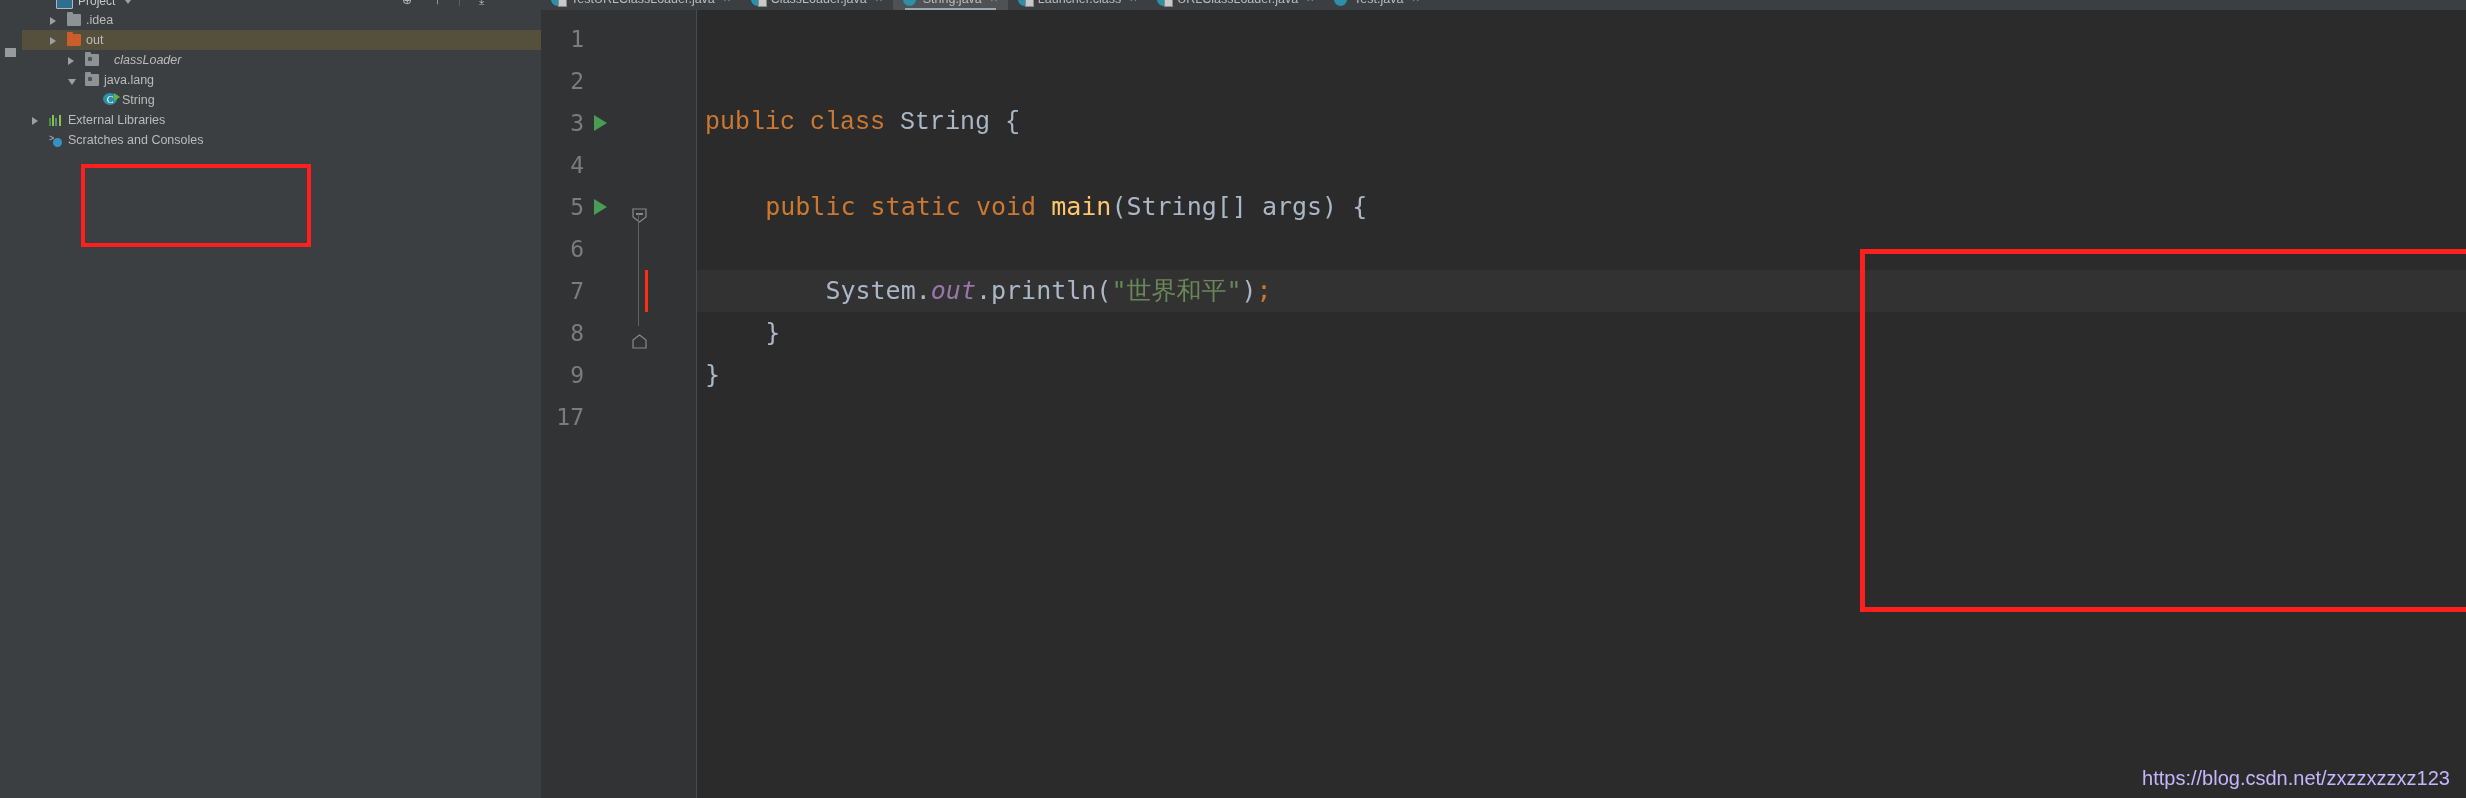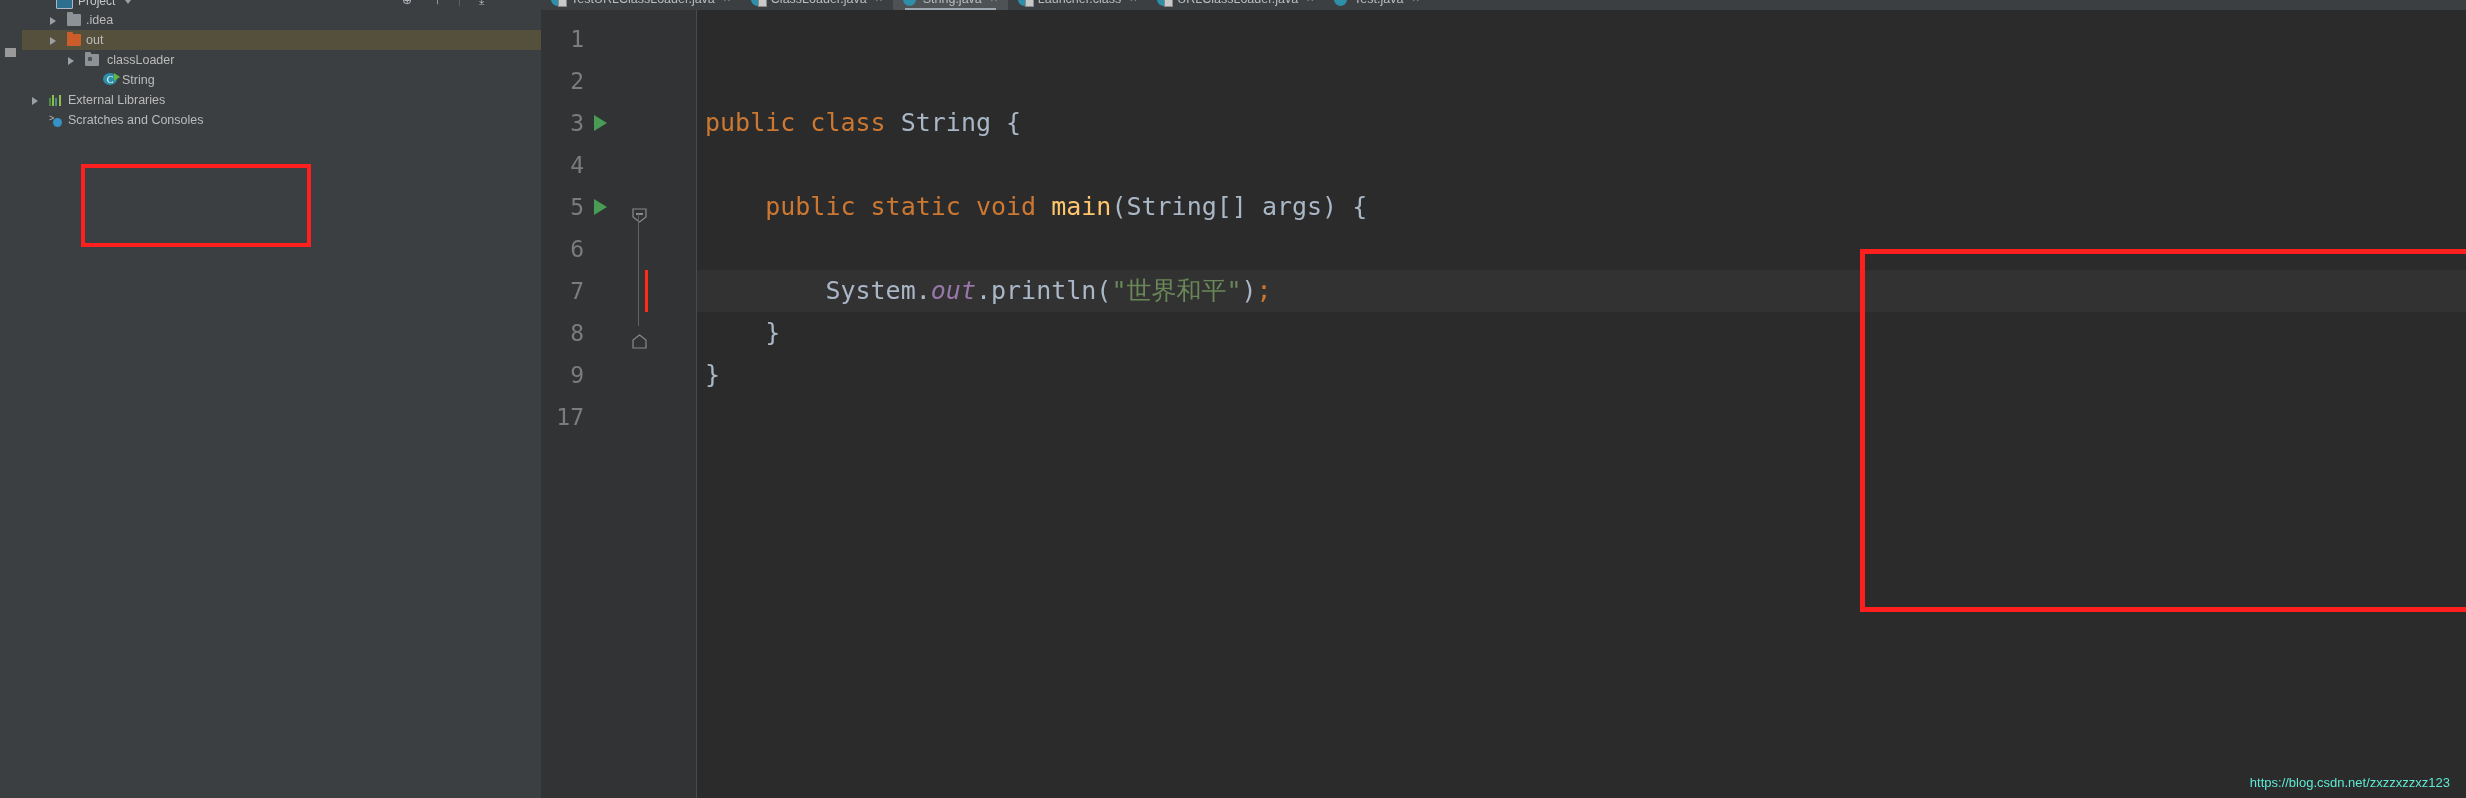--- a/index.html
+++ b/index.html
@@ -155,21 +155,21 @@
 
   #redbox-tree{
     position:absolute;left:59px;top:164px;width:222px;height:75px;
     border:4px solid #ff1f1f;pointer-events:none;
   }
   #redbox-code{
     position:absolute;left:1319px;top:249px;width:1504px;height:353px;
     border:5px solid #ff1f1f;pointer-events:none;z-index:5;
   }
   #watermark{
-    position:absolute;right:16px;bottom:8px;font-size:13px;color:#5eead4;
+    position:absolute;right:16px;bottom:8px;font-size:20px;color:#c4b5fd;
     font-family:"Liberation Sans",sans-serif;
   }
 </style>
 </head>
 <body>
 
 <div id="toolstrip">
 
   <div class="vmark"></div>
 </div>
@@ -195,21 +195,26 @@
         <div class="lbl" style="left: 64px;">.idea</div>
       </div>
       <div class="node excl">
         <div class="arrow" style="left: 28px;"></div>
         <div class="ico i-folder-orange" style="left: 45px;"></div>
         <div class="lbl" style="left: 64px;">out</div>
       </div>
       <div class="node">
         <div class="arrow" style="left: 46px;"></div>
         <div class="ico i-pkg" style="left: 63px;"></div>
-        <div class="lbl" style="left: 85px;">classLoader</div>
+        <div class="lbl" style="left: 92px; font-style: italic;">classLoader</div>
+      </div>
+      <div class="node">
+        <div class="arrow open" style="left: 46px;"></div>
+        <div class="ico i-pkg" style="left: 63px;"></div>
+        <div class="lbl" style="left: 82px;">java.lang</div>
       </div>
       <div class="node">
         <div class="ico i-class" style="left: 81px; top: 3px;">C</div>
         <div class="lbl" style="left: 100px;">String</div>
       </div>
       <div class="node">
         <div class="arrow" style="left: 10px;"></div>
         <div class="ico i-lib" style="left: 27px;">
           <span style="background: rgb(74, 143, 60); left: 0px; height: 8px;"></span>
           <span style="background: rgb(143, 191, 74); left: 3.2px; height: 11px;"></span>
@@ -282,21 +287,21 @@
         <span class="num">9</span>
       </div>
       <div class="gline" style="top: 386px;">
         <span class="num">17</span>
       </div>
       <div class="foldline" style="top: 204px; height: 112px;"></div>
     </div>
 
   <div id="code">
       <div class="cline" style="top: 50px;"></div>
-      <div class="cline" style="top: 92px;"><span class="kw">public class </span><span class="id">String {</span></div>
+      <div class="cline" style="top: 92px; font-family: Liberation Mono, monospace;"><span class="kw">public class </span><span class="id">String {</span></div>
       <div class="cline" style="top: 134px;"></div>
       <div class="cline" style="top: 176px;"><span class="kw">    public static void </span><span class="mth">main</span><span class="id">(String[] args) {</span></div>
       <div class="cline" style="top: 218px;"></div>
       <div class="cline hl" style="top: 260px;"><span class="id">        System.</span><span class="fld">out</span><span class="id">.println(</span><span class="str">"世界和平"</span><span class="id">)</span><span class="kw">;</span></div>
       <div class="cline" style="top: 302px;"><span class="id">    }</span></div>
       <div class="cline" style="top: 344px;"><span class="id">}</span></div>
       <div class="cline" style="top: 386px;"></div>
       <div class="caret" style="top: 260px; left: -52px;"></div>
     </div>
 

